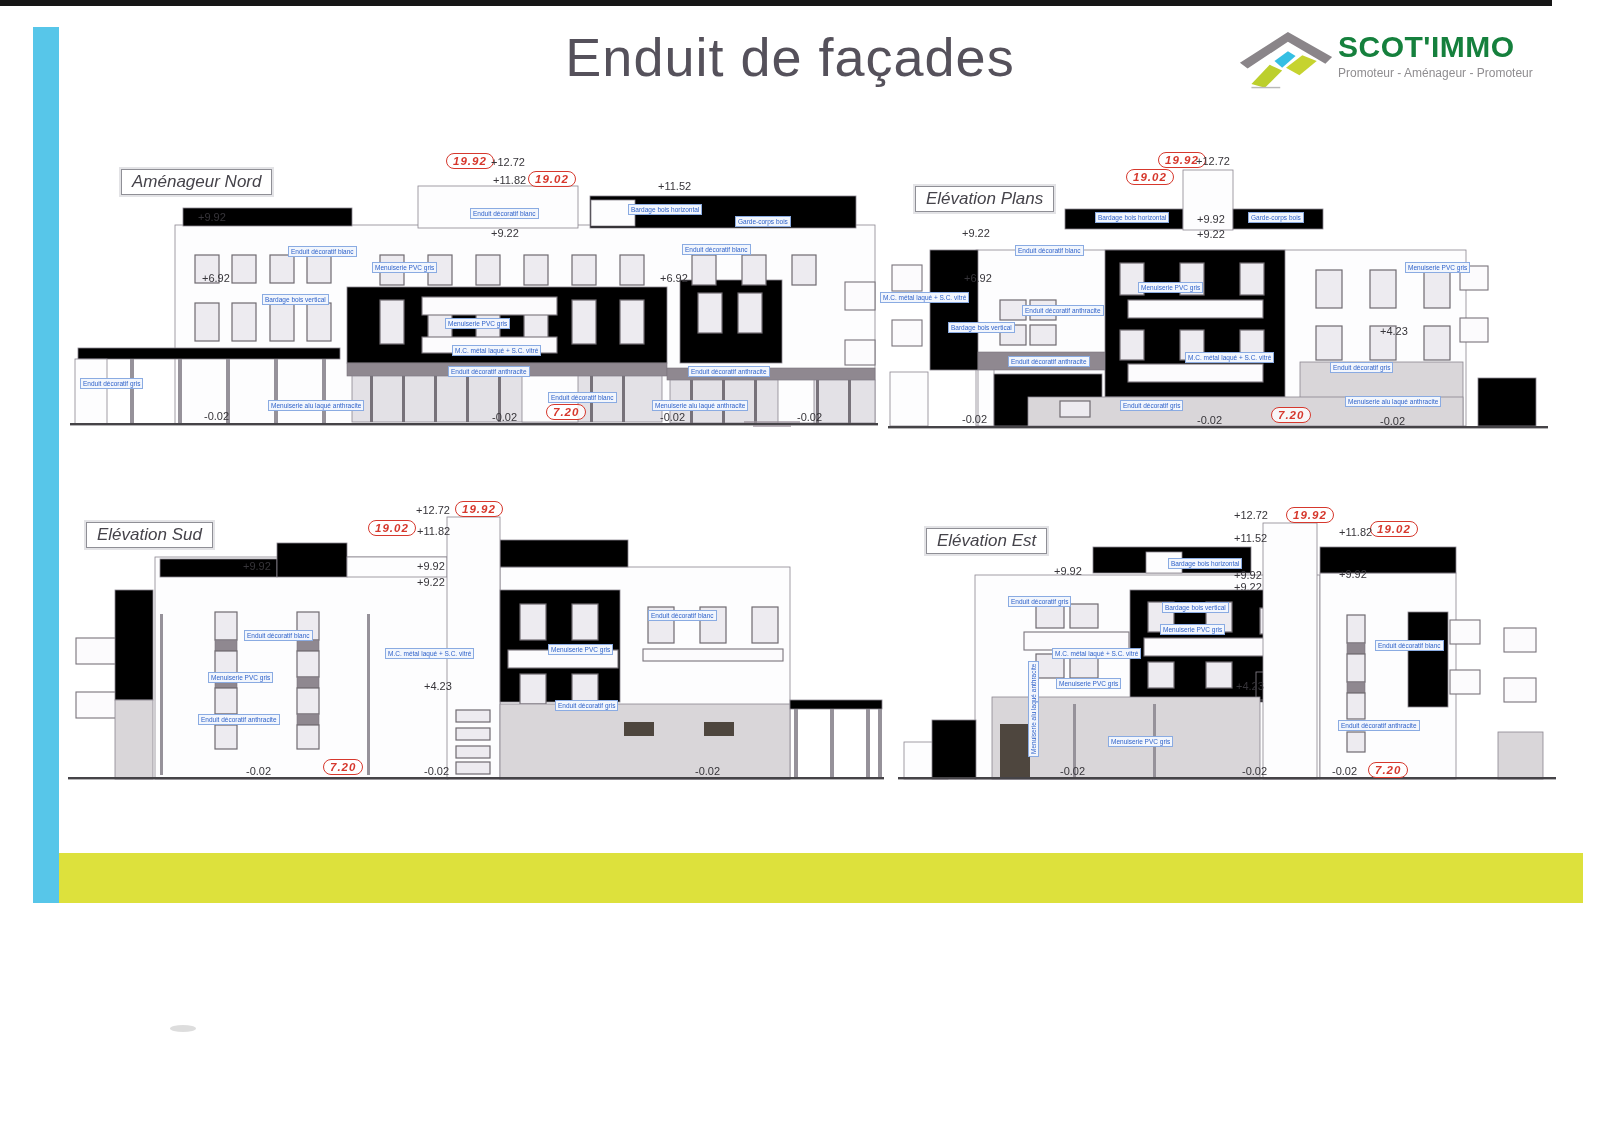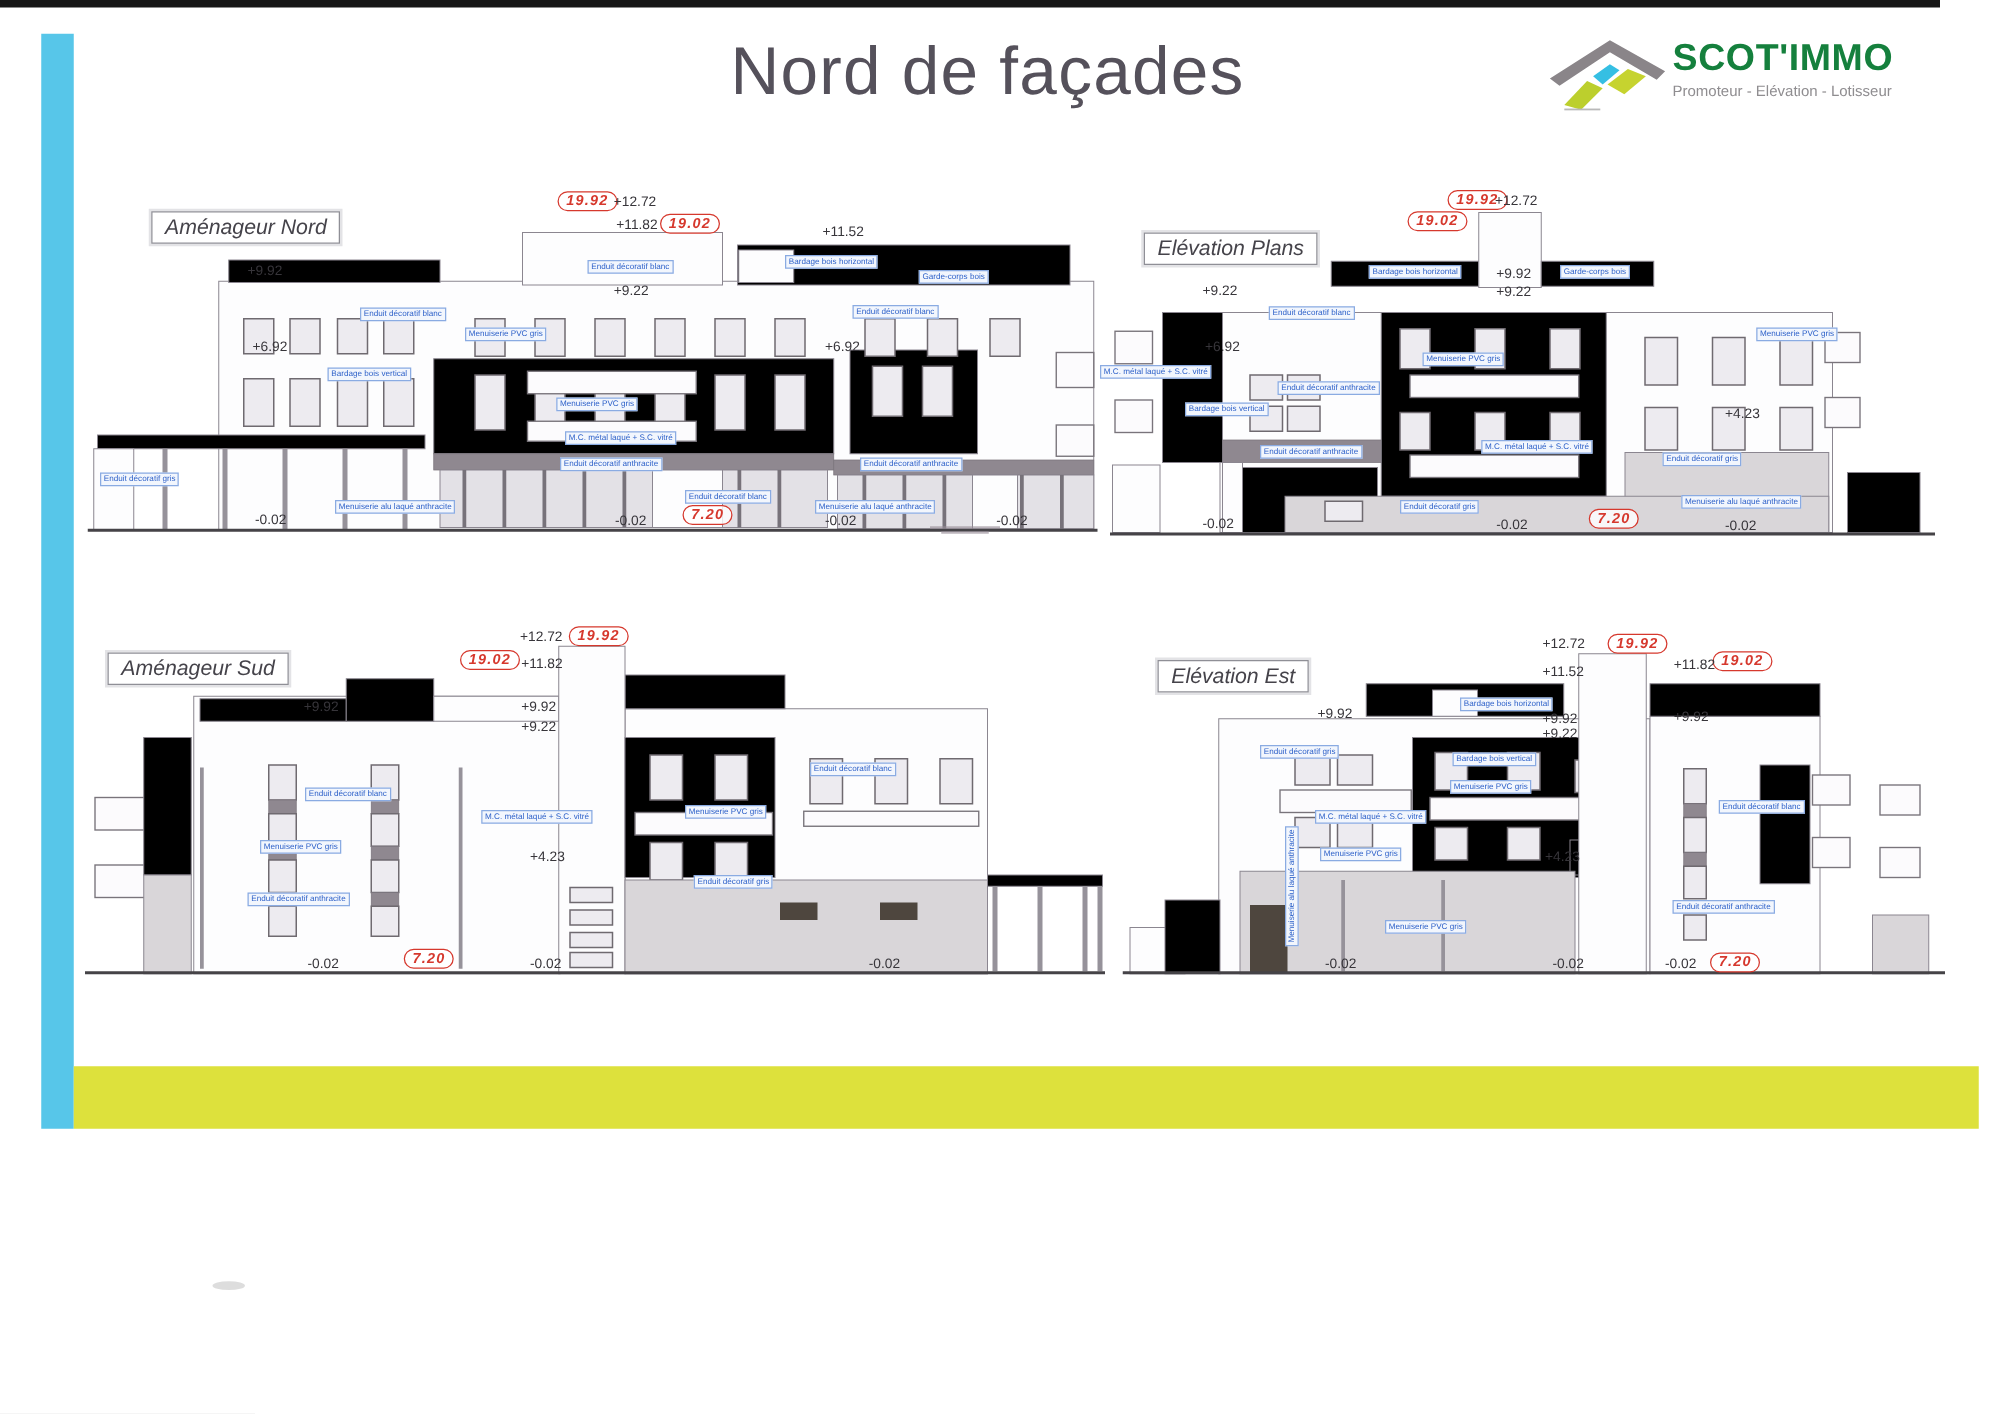--- a/index.html
+++ b/index.html
@@ -67,33 +67,33 @@
           <rect width="8" height="1.6" fill="#9d9aa0"></rect>
       </pattern>
     </defs>
   </svg>
 
   <div class="scanline"></div>
   <div class="stripe-blue"></div>
   <div class="stripe-yellow"></div>
   <div class="smudge"></div>
 
-  <div class="title">Nord de façades</div>
+  <div class="title">Enduit de façades</div>
 
   <div class="logo">
     <svg class="logo-icon" width="96" height="62" viewBox="0 0 100 64">
       <polygon points="2,36 52,4 98,30 91,37 52,14 10,42" fill="#8a8589"></polygon>
       <polygon points="14,58 33,38 46,44 28,62" fill="#bccf2d"></polygon>
       <polygon points="38,34 52,24 60,29 46,41" fill="#35bfe3"></polygon>
       <polygon points="50,41 67,28 82,34 64,49" fill="#c6d32f"></polygon>
       <rect x="14" y="61" width="30" height="1.5" fill="#b9b9b9"></rect>
     </svg>
     <div class="logo-text">
       <div class="logo-name">SCOT'IMMO</div>
-      <div class="logo-tag">Promoteur - Elévation - Lotisseur</div>
+      <div class="logo-tag">Promoteur - Aménageur - Promoteur</div>
     </div>
   </div>
 
   
   <div class="elabel" style="left:121px;top:169px">Aménageur Nord</div>
   <svg class="draw" style="left:70px;top:148px" width="810" height="282" viewBox="0 0 810 282">
     <rect class="wall st" x="105" y="77" width="700" height="199"></rect>
     <rect class="wall st" x="348" y="38" width="160" height="42"></rect>
     <rect class="wh st" x="113" y="60" width="169" height="18"></rect>
     <rect class="wh st" x="520" y="48" width="266" height="32"></rect>
@@ -260,21 +260,21 @@
   <span class="blab" style="left:1095px;top:212px">Bardage bois horizontal</span>
   <span class="blab" style="left:1248px;top:212px">Garde-corps bois</span>
   <span class="blab" style="left:1138px;top:282px">Menuiserie PVC gris</span>
   <span class="blab" style="left:1185px;top:352px">M.C. métal laqué + S.C. vitré</span>
   <span class="blab" style="left:1330px;top:362px">Enduit décoratif gris</span>
   <span class="blab" style="left:1120px;top:400px">Enduit décoratif gris</span>
   <span class="blab" style="left:1345px;top:396px">Menuiserie alu laqué anthracite</span>
   <span class="blab" style="left:1405px;top:262px">Menuiserie PVC gris</span>
 
   
-  <div class="elabel" style="left:86px;top:522px">Aménageur Sud</div>
+  <div class="elabel" style="left:86px;top:522px">Elévation Sud</div>
   <svg class="draw" style="left:68px;top:492px" width="818" height="292" viewBox="0 0 818 292">
     <rect class="wall st" x="87" y="65" width="293" height="222"></rect>
     <rect class="wall st" x="432" y="75" width="290" height="212"></rect>
     <rect class="wh st" x="92" y="67" width="117" height="18"></rect>
     <rect class="wh st" x="209" y="51" width="70" height="34"></rect>
     <rect class="wall st" x="279" y="65" width="100" height="20"></rect>
     <rect class="wh st" x="432" y="48" width="128" height="27"></rect>
     <rect class="balc" x="8" y="146" width="58" height="26"></rect>
     <rect class="balc" x="8" y="200" width="58" height="26"></rect>
     <rect class="wv st" x="47" y="98" width="38" height="110"></rect>

